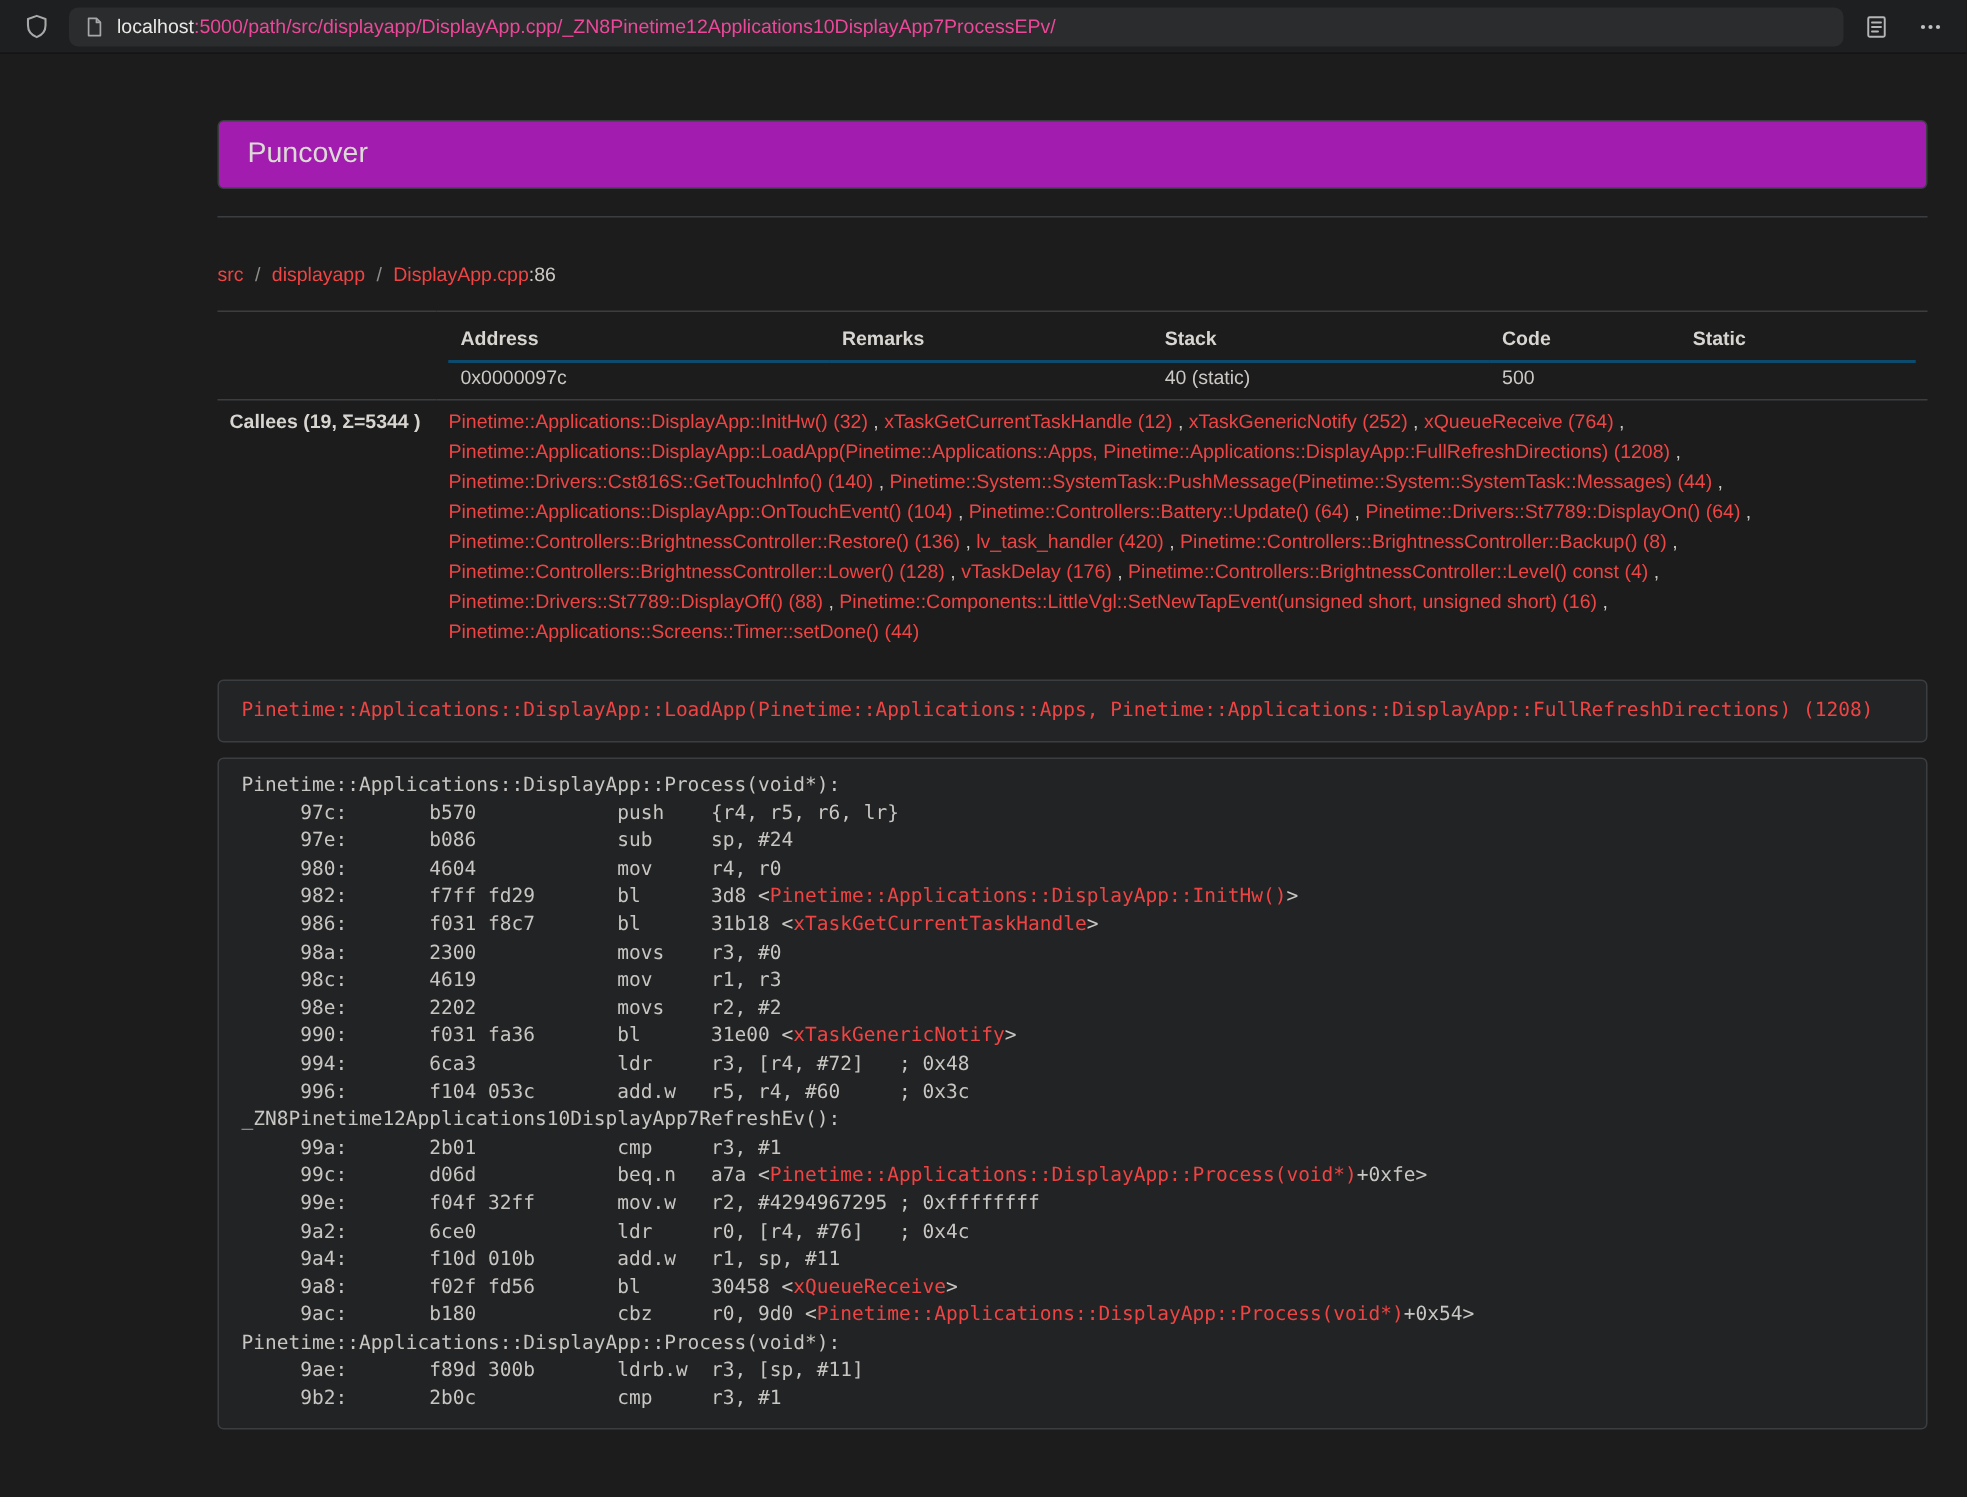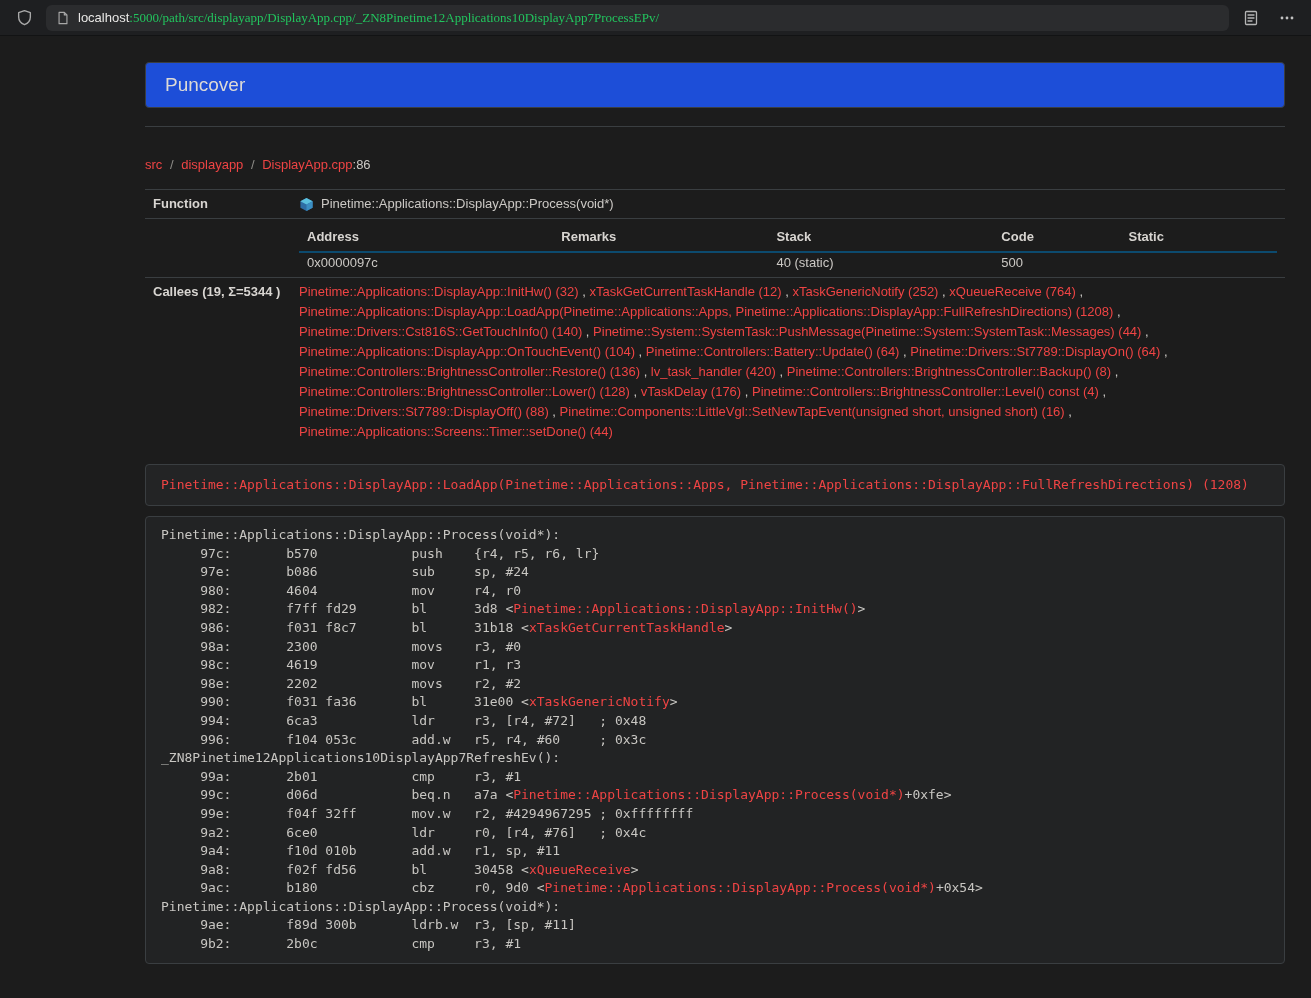--- a/index.html
+++ b/index.html
@@ -20,27 +20,27 @@
   .icon-btn {
     background:none; border:none; width:28px; height:28px; flex:0 0 auto;
     display:flex; align-items:center; justify-content:center; border-radius:4px; cursor:pointer;
   }
   .url-pill {
     flex:1 1 auto; height:26px; background:#2b2c2e; border-radius:6px;
     display:flex; align-items:center; gap:8px; padding:0 10px;
     font-size:13px; white-space:nowrap; overflow:hidden;
   }
   .url-host { color:#e9e8e6; }
-  .url-rest { color:#22c55e;font-family:Liberation Serif, serif; }
+  .url-rest { color:#ec4899; }
 
   
   .container { width:1140px; margin-left:145px; }
   .title-panel {
-    margin-top:26px; border:1px solid #3a3e41; border-radius:4px;
-    background:#1d4ed8; padding:11px 19px;
+    margin-top:44px; border:1px solid #3a3e41; border-radius:4px;
+    background:#a21caf; padding:11px 19px;
   }
   .title-panel h1 { font-size:19px; line-height:22px; font-weight:500; color:#dcdad6; }
   hr.rule { border:none; border-top:1px solid #3a3e41; margin:18px 0 0; }
 
   .breadcrumb { margin:28px 0 14px; font-size:13px; line-height:20px; }
   .bc-sep { color:#8f8d89; padding:0 4px; }
   .bc-suffix { color:#ccc9c5; }
 
   table.main { width:100%; border-collapse:collapse; font-size:13px; line-height:20px; }
   .main > tbody > tr > th, .main > tbody > tr > td {
@@ -111,35 +111,20 @@
   <div class="title-panel">
     <h1>Puncover</h1>
   </div>
 
   <hr class="rule">
 
   <div class="breadcrumb"><a href="#">src</a><span class="bc-sep"> / </span><a href="#">displayapp</a><span class="bc-sep"> / </span><a href="#">DisplayApp.cpp</a><span class="bc-suffix">:86</span></div>
 
   <table class="main">
     <tbody>
-      <tr>
-        <th class="label">Function</th>
-        <td>
-          <span class="fn-cell">
-            <span class="sym-icon">
-              <svg width="15" height="15" viewBox="0 0 16 16">
-                <path d="M8 1 L14.5 4.5 V11.5 L8 15 L1.5 11.5 V4.5 Z" fill="#2e6da4"></path>
-                <path d="M8 1 L14.5 4.5 L8 8 L1.5 4.5 Z" fill="#5bc0de"></path>
-                <path d="M8 8 L14.5 4.5 V11.5 L8 15 Z" fill="#3b8ec2"></path>
-              </svg>
-            </span>
-            <span>Pinetime::Applications::DisplayApp::Process(void*)</span>
-          </span>
-        </td>
-      </tr>
 
       <tr>
         <th class="label"></th>
         <td>
           <table class="inner">
             <colgroup>
               <col style="width:26%">
                 <col style="width:22%">
                 <col style="width:23%">
                 <col style="width:13%">

